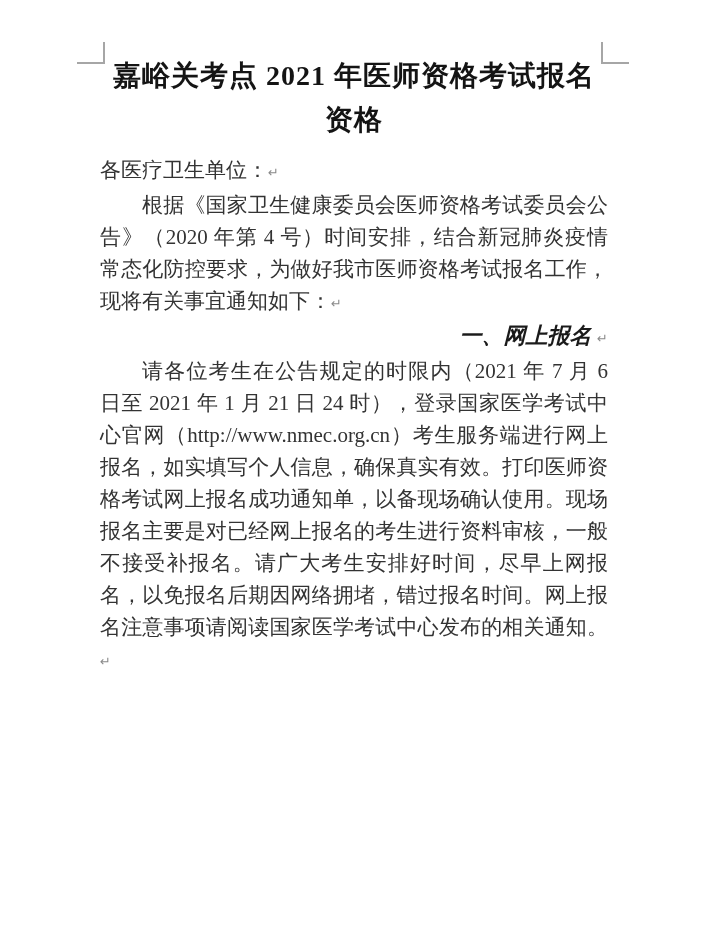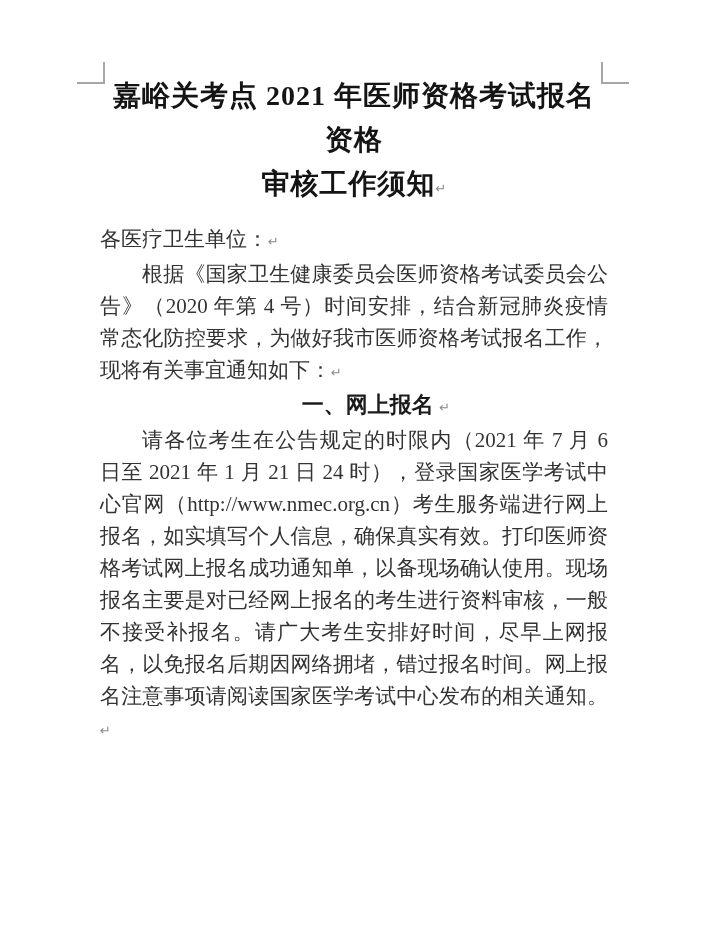--- a/index.html
+++ b/index.html
@@ -7,21 +7,20 @@
     padding: 0;
     background: #ffffff;
   }
   .page {
     position: relative;
     width: 704px;
     height: 775px;
     background: #ffffff;
     overflow: hidden;
     font-family: "Liberation Serif", "DejaVu Serif", serif;
-    margin-top: 20px;
   }
   
   .crop {
     position: absolute;
     width: 26px;
     height: 20px;
   }
   .crop.tl { left: 77px;  top: 42px;  border-right: 2px solid #a6a6a6; border-bottom: 2px solid #a6a6a6; }
   .crop.tr { left: 601px; top: 42px;  border-left: 2px solid #a6a6a6;  border-bottom: 2px solid #a6a6a6; }
   .crop.bl { left: 77px;  top: 900px; border-right: 2px solid #a6a6a6; border-top: 2px solid #a6a6a6; }
@@ -50,21 +49,22 @@
     line-height: 32px;
     text-align: justify;
     text-justify: inter-character;
   }
   .indent { text-indent: 2em; }
   .heading {
     font-weight: bold;
     color: #1a1a1a;
     font-size: 22px;
     text-indent: 2em;
-    text-align: center;
+    text-align: right;
+    font-style: italic;
   }
   .wide { line-height: 37px; }
   .pmark {
     font-family: "DejaVu Sans", sans-serif;
     font-size: 13px;
     color: #8a8a8a;
     font-weight: normal;
     letter-spacing: 0;
   }
   .pmark.tiny { font-size: 10px; }
@@ -91,21 +91,20 @@
 
   <span class="crop tl"></span>
   <span class="crop tr"></span>
   <span class="crop bl"></span>
   <span class="crop br"></span>
 
   <div class="content">
 
     <h1 class="doc-title">
       <span class="tline">嘉峪关考点 2021 年医师资格考试报名资格</span>
-      <span class="tline"><span>审核工作须知</span><span class="pmark">↵</span></span>
     </h1>
 
     <p class="para"><span>各医疗卫生单位：</span><span class="pmark">↵</span></p>
 
     <p class="para indent"><span>根据《国家卫生健康委员会医师资格考试委员会公告》（2020 年第 4 号）时间安排，结合新冠肺炎疫情常态化防控要求，为做好我市医师资格考试报名工作，现将有关事宜通知如下：</span><span class="pmark">↵</span></p>
 
     <p class="para heading"><span>一、网上报名</span><span> </span> <span class="pmark">↵</span></p>
 
     <p class="para indent"><span>请各位考生在公告规定的时限内（2021 年 7 月 6 日至 2021 年 1 月 21 日 24 时），登录国家医学考试中心官网（http://www.nmec.org.cn）考生服务端进行网上报名，如实填写个人信息，确保真实有效。打印医师资格考试网上报名成功通知单，以备现场确认使用。现场报名主要是对已经网上报名的考生进行资料审核，一般不接受补报名。请广大考生安排好时间，尽早上网报名，以免报名后期因网络拥堵，错过报名时间。网上报名注意事项请阅读国家医学考试中心发布的相关通知。</span><span class="pmark">↵</span></p>
 

